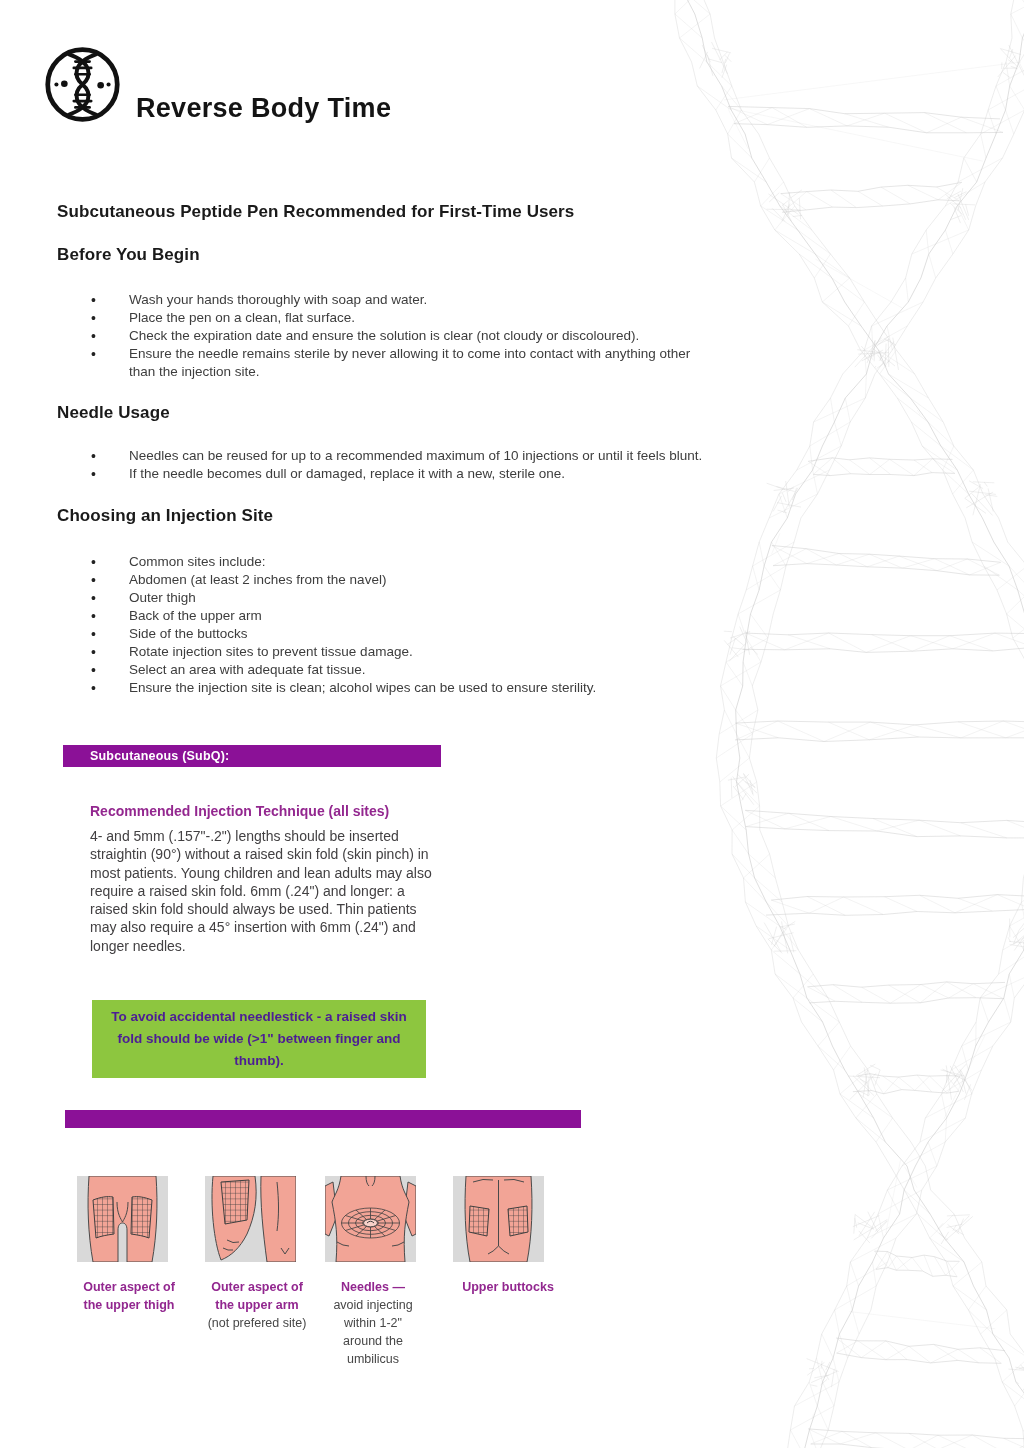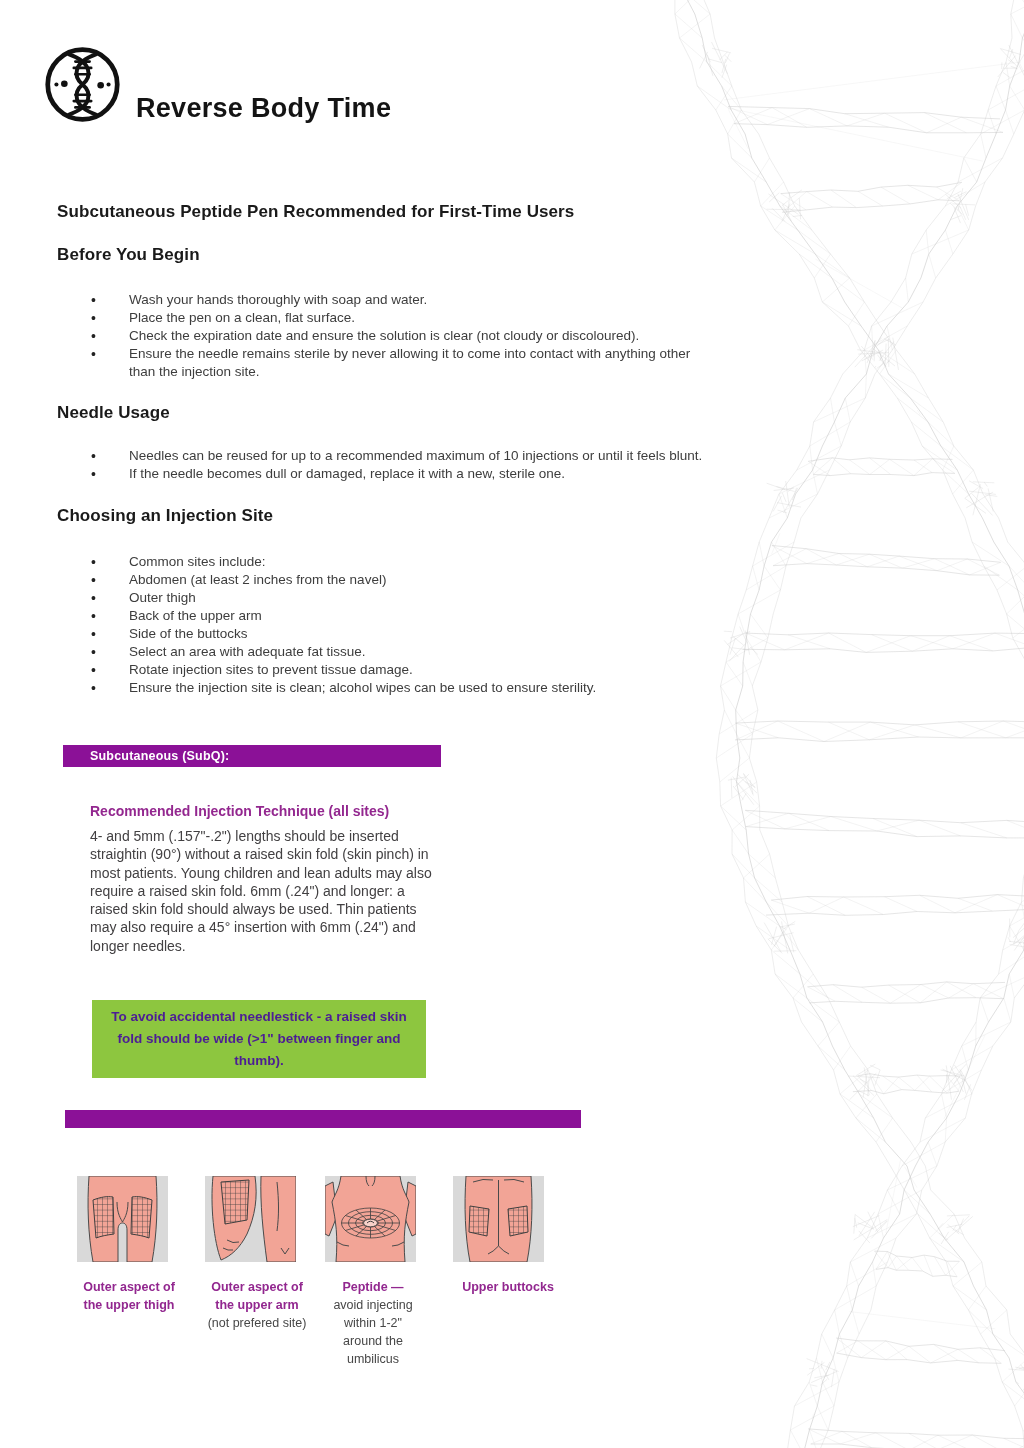--- a/index.html
+++ b/index.html
@@ -1198,22 +1198,22 @@
       <li>If the needle becomes dull or damaged, replace it with a new, sterile one.</li>
     </ul>
 
     <div class="h2" style="left:0;top:311px">Choosing an Injection Site</div>
     <ul class="blist" style="left:0;top:350px">
       <li>Common sites include:</li>
       <li>Abdomen (at least 2 inches from the navel)</li>
       <li>Outer thigh</li>
       <li>Back of the upper arm</li>
       <li>Side of the buttocks</li>
+      <li>Rotate injection sites to prevent tissue damage.</li>
       <li>Select an area with adequate fat tissue.</li>
-      <li>Rotate injection sites to prevent tissue damage.</li>
       <li>Ensure the injection site is clean; alcohol wipes can be used to ensure sterility.</li>
     </ul>
 
     <div class="pbar pbar1">Subcutaneous (SubQ):</div>
 
     <div class="tech">
       <div class="tech-h">Recommended Injection Technique (all sites)</div>
       <div class="tech-b">4- and 5mm (.157"-.2") lengths should be inserted straightin (90°) without a raised skin fold (skin pinch) in most patients. Young children and lean adults may also require a raised skin fold. 6mm (.24") and longer: a raised skin fold should always be used. Thin patients may also require a 45° insertion with 6mm (.24") and longer needles.</div>
     </div>
 
@@ -1279,21 +1279,21 @@
               <line x1="20.4" y1="39.5" x2="38.6" y2="45"></line>
             <line x1="31" y1="34" x2="41.5" y2="43.5"></line>
               <line x1="45.5" y1="32" x2="45.5" y2="43"></line>
             <line x1="60" y1="34" x2="49.5" y2="43.5"></line>
               <line x1="70.6" y1="39.5" x2="52.4" y2="45"></line>
           </g>
           <ellipse cx="45.5" cy="47" rx="7" ry="3.8" fill="#f8d2c9" stroke="#3f3f3f" stroke-width="0.9"></ellipse>
           <path d="M42,47 q3.5,-3.5 7,0" fill="none" stroke="#3f3f3f" stroke-width="1"></path>
         </svg>
         <div class="cap">
-          <div class="cap-title">Peptide —</div>
+          <div class="cap-title">Needles —</div>
           <div class="cap-note">avoid injecting within 1-2" around the umbilicus</div>
         </div>
       </div>
 
       <div class="fig fig4">
         <svg viewBox="0 0 91 86">
           <rect width="91" height="86" fill="#d9d9d9"></rect>
           <path d="M13,0 C11,30 12,60 17,86 L74,86 C79,60 80,30 78,0 Z" fill="#f2a496" stroke="#4a4a4a" stroke-width="1"></path>
           <path d="M45.5,4 L45.5,58 M20,6 Q30,2 40,4 M51,4 Q61,2 71,6" fill="none" stroke="#4a4a4a" stroke-width="1"></path>
           <path d="M45.5,58 L45.5,70 M45.5,70 Q40,76 35,78 M45.5,70 Q51,76 56,78" fill="none" stroke="#4a4a4a" stroke-width="1"></path>

